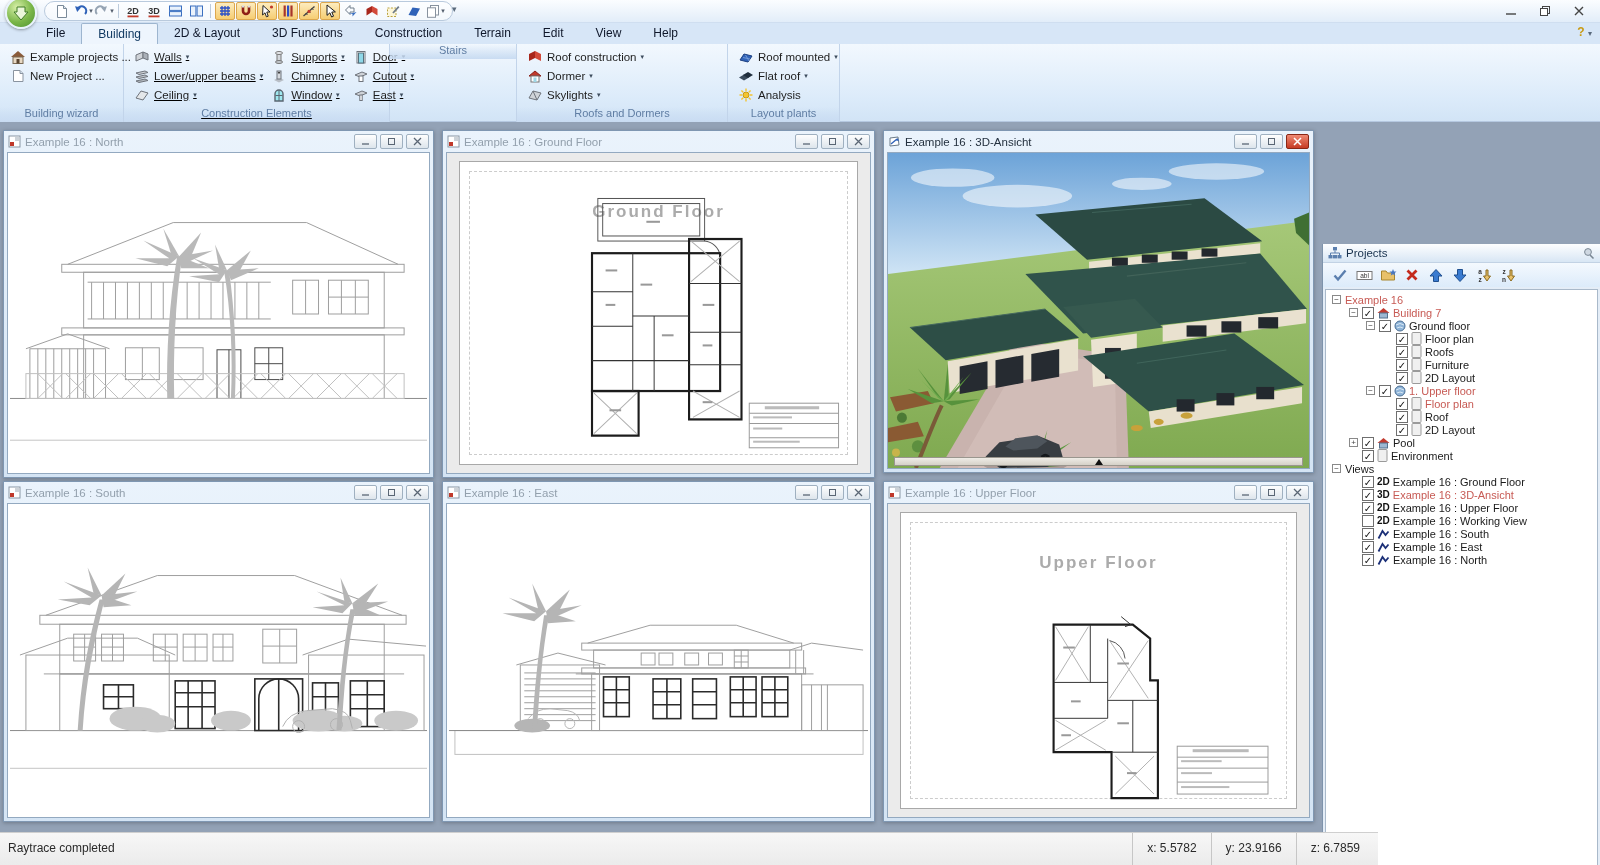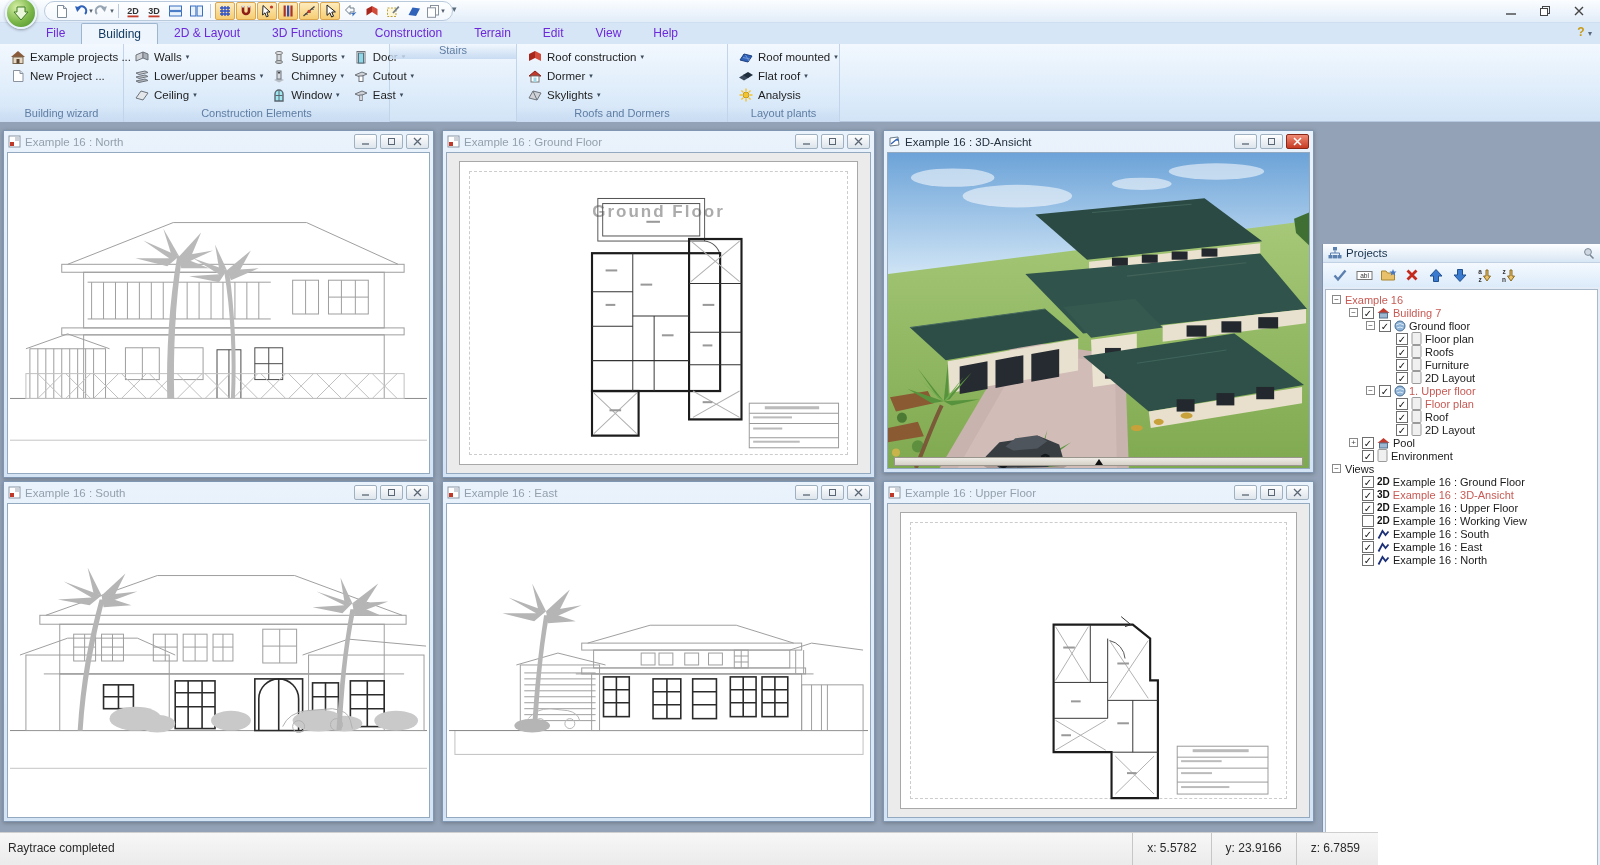--- a/index.html
+++ b/index.html
@@ -19,21 +19,21 @@
   .qbtn.active { background:linear-gradient(#fdecbe,#f6cd72); border-color:#dca74e; }
   .qsep { width:1px; height:14px; background:#bccbdc; margin:0 3px; }
   .qdrop { font-size:7px; color:#55606e; margin-left:1px; }
   .qat-handle { position:absolute; left:452px; top:4px; color:#5a6a7c; font-size:9px; }
   .winctl { position:absolute; right:4px; top:0; height:22px; display:flex; }
   .winctl span { width:34px; height:22px; display:flex; align-items:center; justify-content:center; }
 
   
   .tabrow { position:absolute; left:0; top:23px; width:1600px; height:21px; background:#d7e6f7; display:flex; align-items:flex-end; }
   .tabs { display:flex; margin-left:30px; height:21px; }
-  .tab { padding:0 16px; line-height:20px; font-size:12px; color:#6d28d9; cursor:default; }
+  .tab { padding:0 16px; line-height:20px; font-size:12px; color:#0f172a; cursor:default; }
   .tab.active { background:#eef5fd; border:1px solid #9db5cf; border-bottom:none; border-radius:2px 2px 0 0; color:#123a62; }
   .tab-help { position:absolute; right:8px; top:25px; font-size:12px; color:#c99a12; font-weight:bold; }
   .tab-help .caret { color:#5a6a7c; font-size:8px; font-weight:normal; }
 
   
   .ribbon { position:absolute; left:0; top:44px; width:1600px; height:78px;
     background:linear-gradient(#f2f8fe,#dcebfa 70%,#d2e4f6); border-bottom:1px solid #b5c8e0; display:flex; }
   .rgroup { height:78px; display:flex; flex-direction:column; border-right:1px solid #c2d4ea; }
   .rgroup-content { flex:1; padding:3px 4px 0 6px; display:flex; }
   .rgroup-label { height:15px; text-align:center; font-size:11px; color:#5f7da3;
@@ -306,21 +306,21 @@
                 <path d="M3.5 2.5 H10 L13 5.5 V13.5 H3.5 Z" fill="#fff" stroke="#8a94a0"></path>
                 <path d="M10 2.5 V5.5 H13" fill="#d7e2ee" stroke="#8a94a0"></path>
               </svg>
             </span>
             <span class="lbl">New Project ...</span>
           </div>
         </div>
       </div>
       <div class="rgroup-label">Building wizard</div>
     </div>
-    <div class="rgroup" style="width: 266px;">
+    <div class="rgroup" style="width: 266px; text-decoration: underline;">
       <div class="rgroup-content">
         <div class="rcol">
           <div class="ritem">
             <span style="display: flex;">
               <svg width="16" height="16" viewBox="0 0 16 16">
                 <polygon points="2,6 9,3 9,9 2,12" fill="#cfd3d8" stroke="#6f747c"></polygon>
                 <polygon points="9,3 14,5 14,11 9,9" fill="#aab0b8" stroke="#6f747c"></polygon>
               </svg>
             </span>
             <span class="lbl">Walls</span>
@@ -980,20 +980,21 @@
       <span class="mdi-btn">
           <svg width="9" height="9">
             <path d="M1 1 L8 8 M8 1 L1 8" stroke="#5a6674" stroke-width="1.3"></path>
           </svg>
         </span>
     </div>
     <div class="mdi-body">
       <div class="sheet-bg"></div>
       <div class="sheet">
         <div class="sheet-margin"></div>
+        <div class="sheet-title">Upper Floor</div>
         <svg class="plan" width="100%" height="100%" viewBox="0 0 409 296" preserveAspectRatio="none">
           <path d="M158 112 H240 L258 126 V168 H266 V286 H218 V240 H158 Z" fill="none" stroke="#1c1c1c" stroke-width="2.2"></path>
           <g stroke="#333" stroke-width="1">
             <line x1="196" y1="112" x2="196" y2="170"></line>
               <line x1="158" y1="170" x2="214" y2="170"></line>
             <line x1="214" y1="126" x2="214" y2="206"></line>
               <line x1="158" y1="206" x2="214" y2="206"></line>
             <line x1="214" y1="188" x2="266" y2="188"></line>
               <line x1="240" y1="188" x2="240" y2="240"></line>
             <line x1="218" y1="240" x2="266" y2="240"></line>

